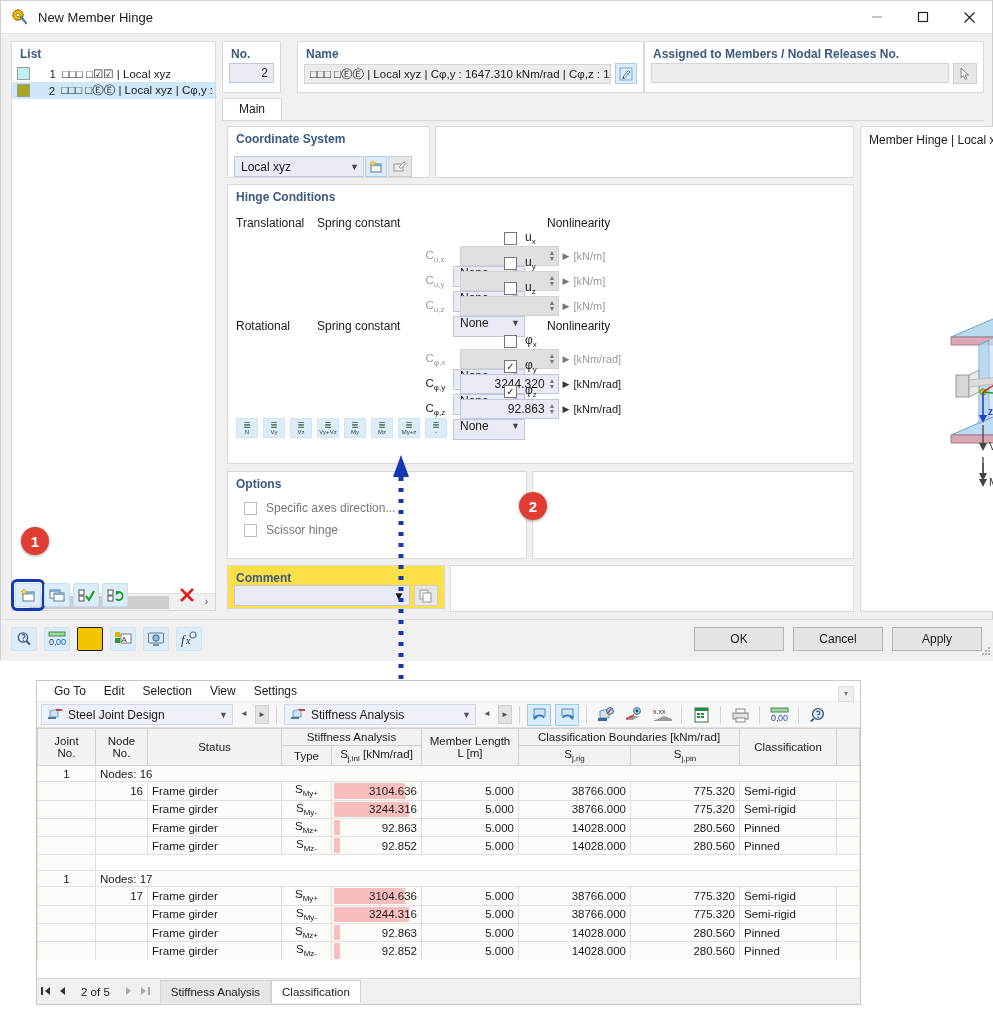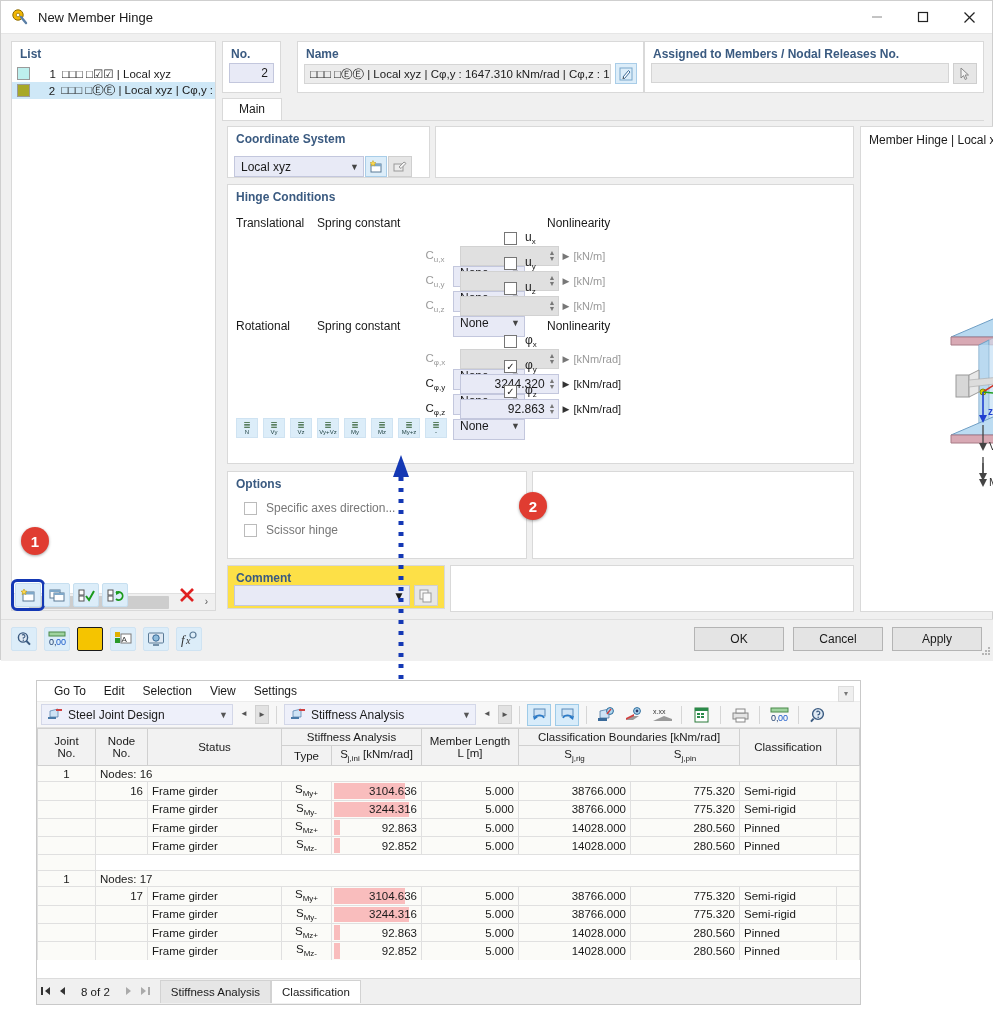--- a/index.html
+++ b/index.html
@@ -1047,21 +1047,21 @@
       <svg width="11" height="10">
           <polygon points="10,1 10,9 5,5" fill="#333"></polygon>
           <rect x="1" y="1" width="2" height="8" fill="#333"></rect>
         </svg>
     </div>
     <div class="pg-arrow">
       <svg width="9" height="10">
           <polygon points="7,1 7,9 2,5" fill="#333"></polygon>
         </svg>
     </div>
-    <div id="pg-label">8 of 2</div>
+    <div id="pg-label">2 of 5</div>
     <div class="pg-arrow">
       <svg width="9" height="10">
           <polygon points="2,1 2,9 7,5" fill="#aaa"></polygon>
         </svg>
     </div>
     <div class="pg-arrow" style="margin-right:6px;">
       <svg width="11" height="10">
           <polygon points="1,1 1,9 6,5" fill="#aaa"></polygon>
           <rect x="8" y="1" width="2" height="8" fill="#aaa"></rect>
         </svg>

